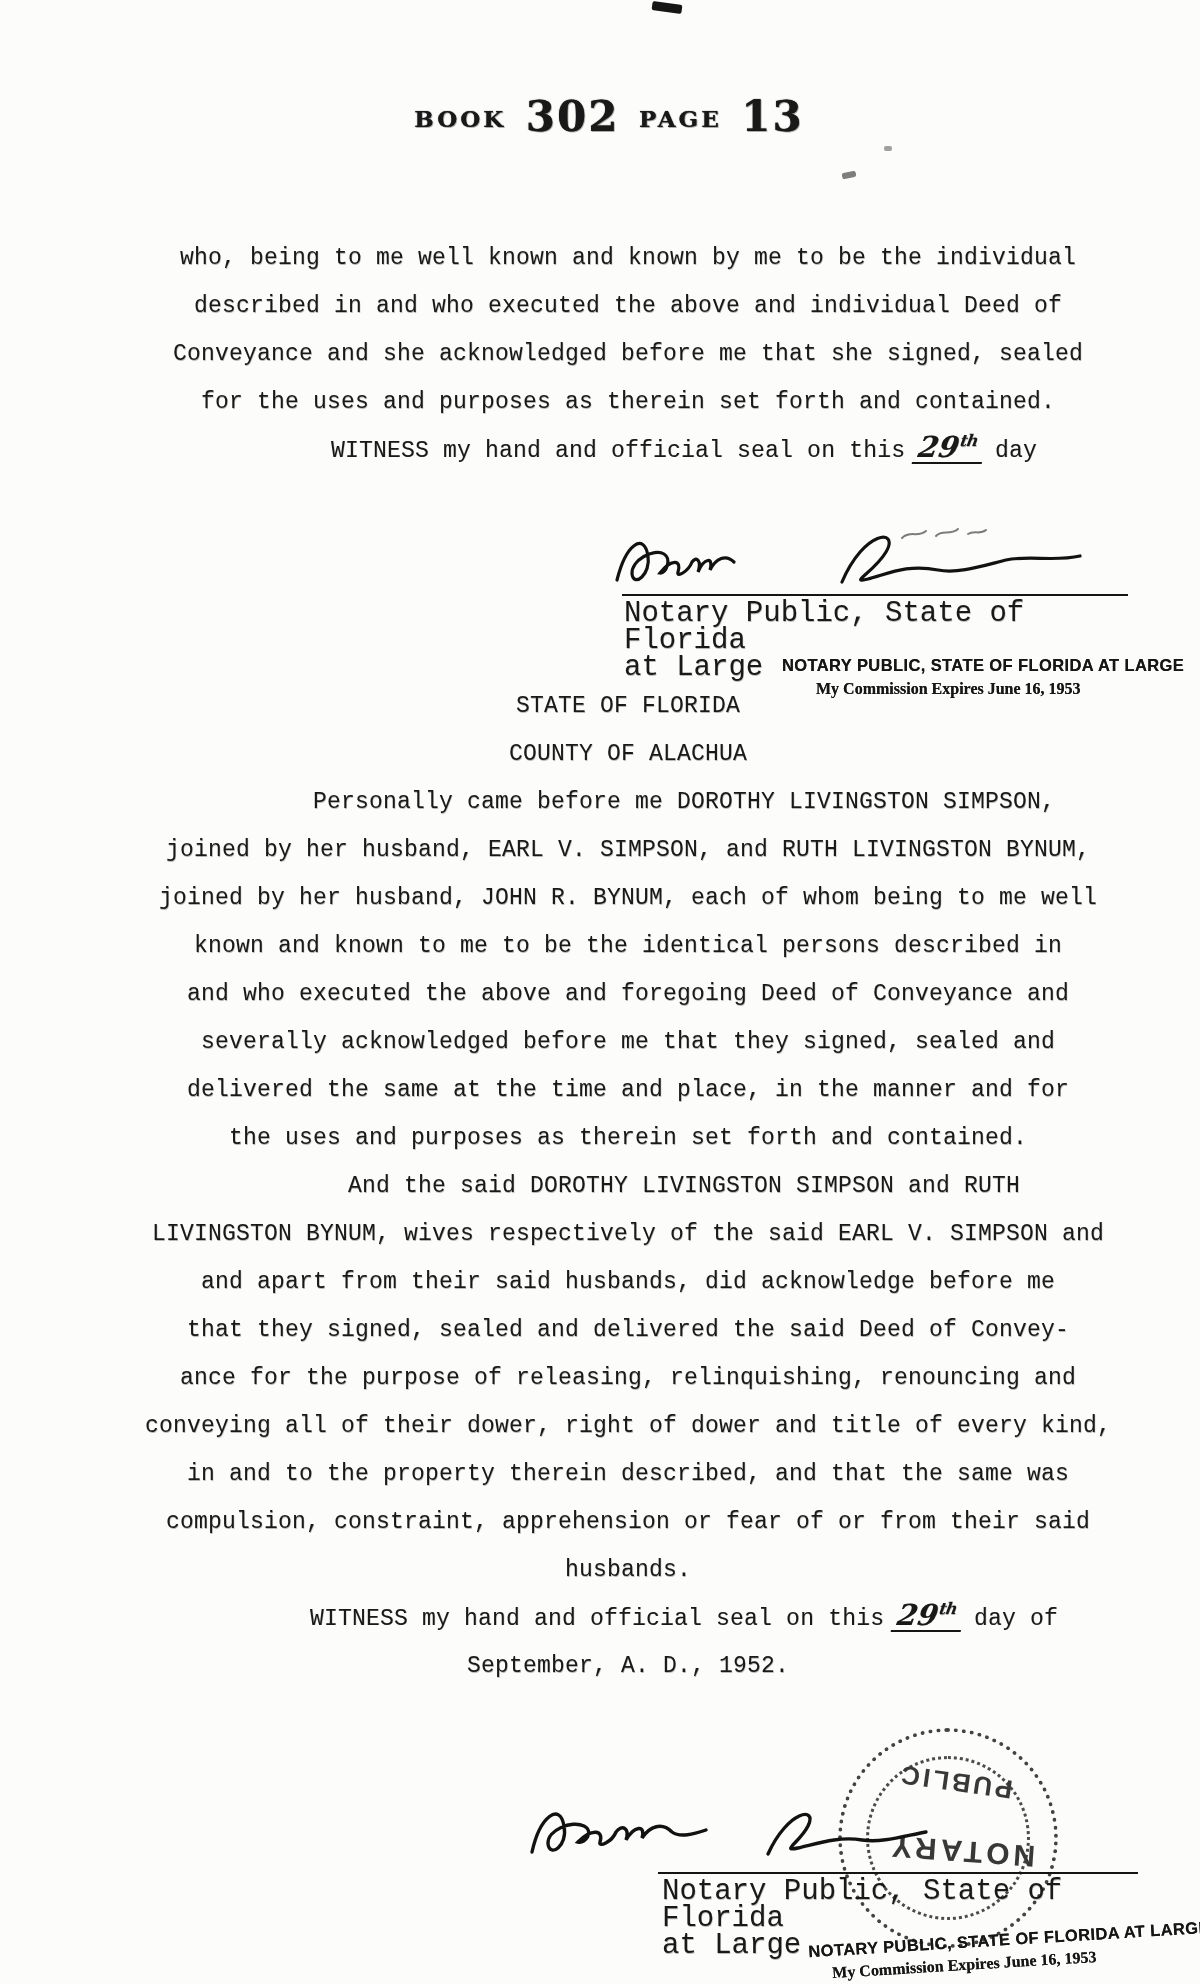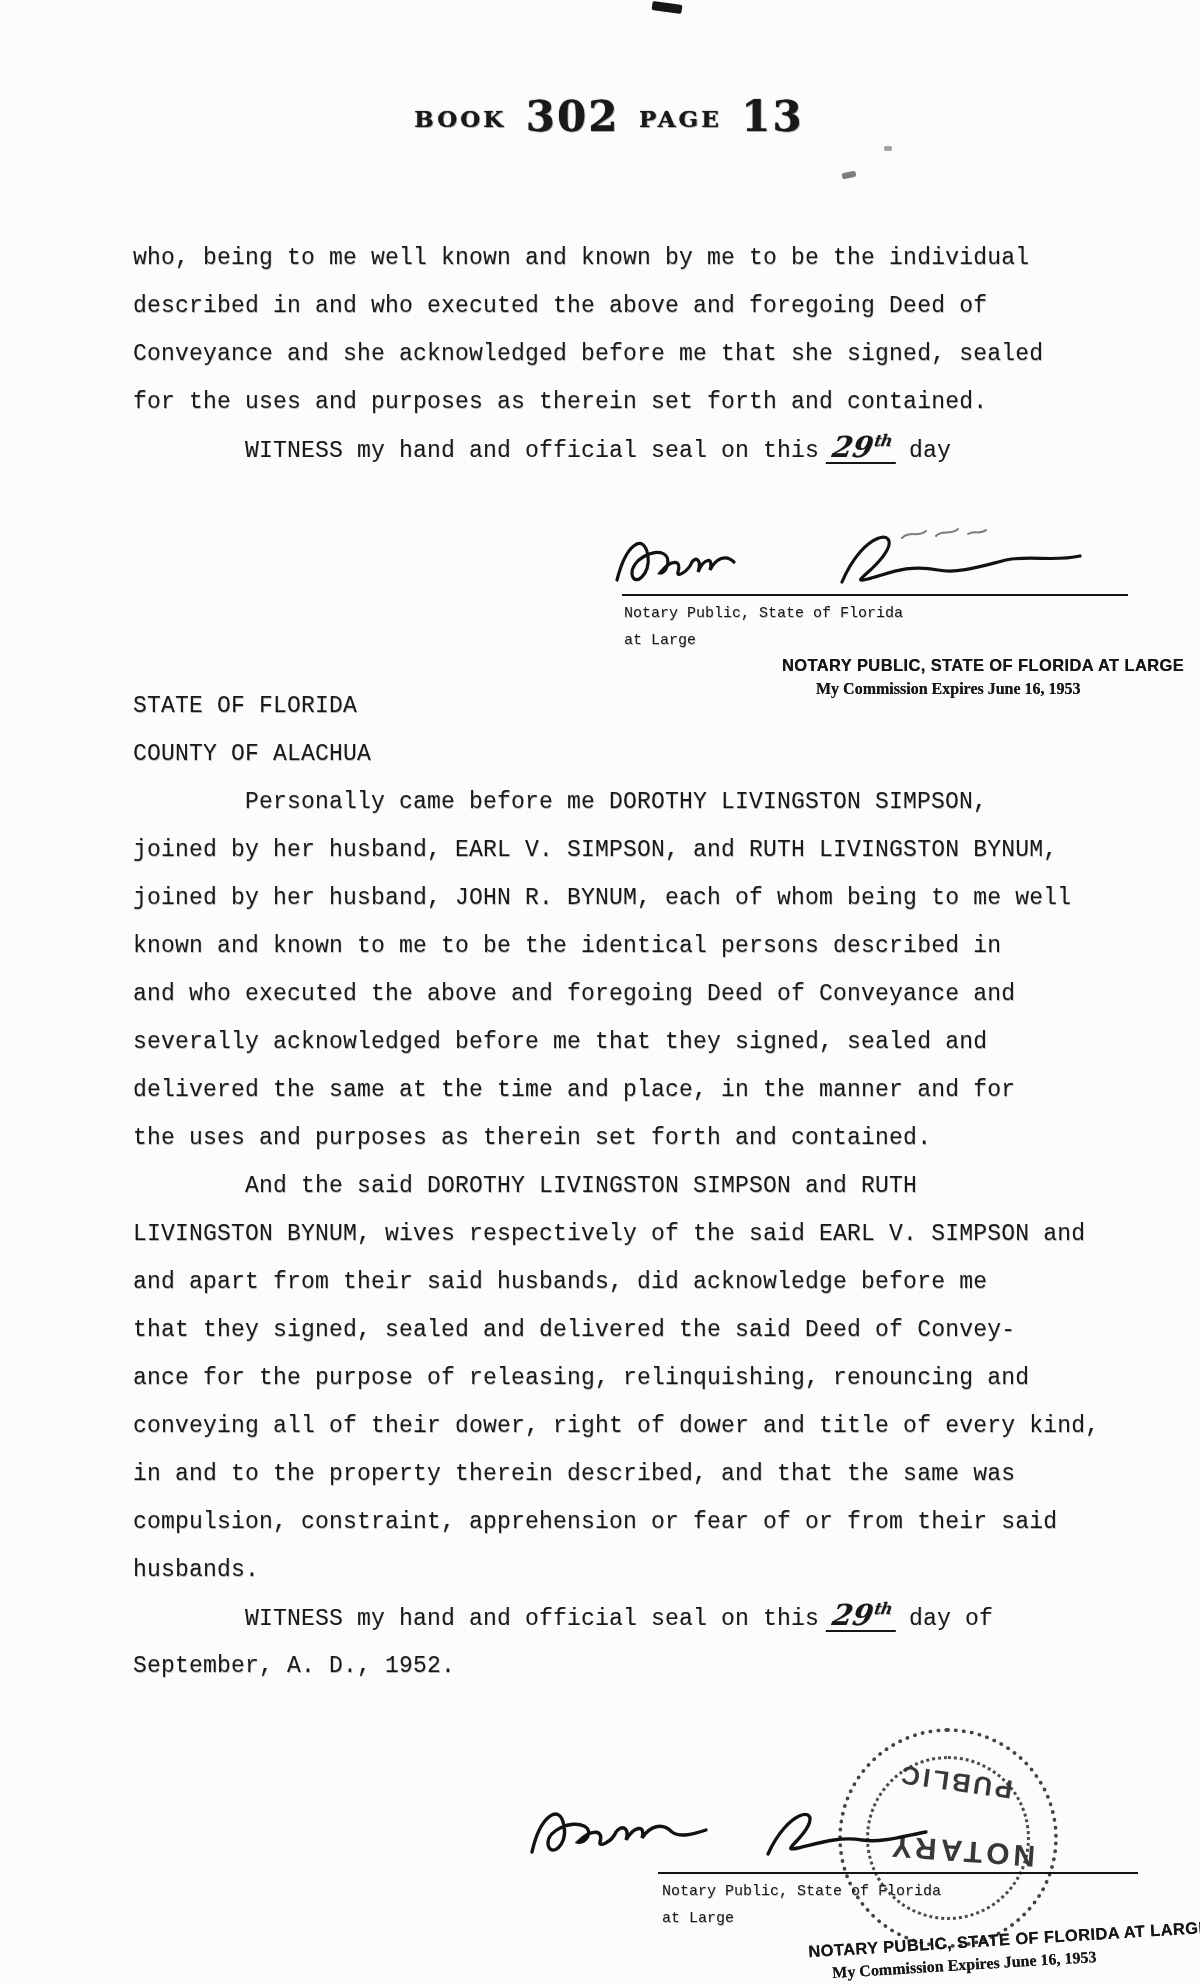--- a/index.html
+++ b/index.html
@@ -5,20 +5,21 @@
   html,body{margin:0;padding:0;background:#d9d9d9;}
   .page{
     position:relative;width:1200px;height:1984px;margin:0 auto;
     background:#fcfcfa;color:#1a1a1a;overflow:hidden;
   }
   
   .mono{
     font-family:"Liberation Mono","DejaVu Sans Mono",monospace;
     font-size:23px;letter-spacing:0.2px;color:#191919;
     text-shadow:0.5px 0.5px 0 rgba(25,25,25,0.30);
+    text-align:center;
   }
   .block{position:absolute;left:133px;width:990px;}
   .line{height:48px;line-height:48px;white-space:nowrap;}
   .indent{padding-left:112px;}
   
   .stamp-header{
     position:absolute;top:92px;left:16px;width:100%;text-align:center;
     font-family:"DejaVu Serif","Liberation Serif",serif;font-weight:bold;color:#191919;
     text-shadow:0 0 1px #222, 1px 1px 0 rgba(0,0,0,.25);
   }
@@ -30,21 +31,21 @@
     font-family:"DejaVu Serif",serif;font-style:italic;font-weight:bold;
     font-size:29px;transform:skewX(-10deg);
     border-bottom:2.5px solid #151515;line-height:30px;
   }
   .hand sup{font-size:16px;letter-spacing:-1px;}
   
   .sigblock{position:absolute;}
   .sig-underline{position:absolute;border-top:2.5px solid #141414;}
   .mono-tight{
     font-family:"Liberation Mono","DejaVu Sans Mono",monospace;
-    font-size:15px;line-height:27px;color:#191919;white-space:pre-line;
+    font-size:29px;line-height:27px;color:#191919;white-space:pre-line;
     text-shadow:0.5px 0.5px 0 rgba(25,25,25,0.30);
   }
   .stampline1{
     position:absolute;font-family:"Liberation Sans",sans-serif;font-weight:bold;
     font-size:16.5px;letter-spacing:0.4px;color:#161616;white-space:nowrap;
     text-shadow:0 0 0.5px #333;
   }
   .stampline2{
     position:absolute;font-family:"Liberation Serif",serif;font-weight:bold;
     font-size:16px;color:#161616;white-space:nowrap;text-shadow:0 0 0.5px #333;
@@ -75,21 +76,21 @@
 
   <div class="stamp-header">
     <span class="stamp-small">BOOK</span>
     <span class="stamp-big">302</span>
     <span class="stamp-small">PAGE</span>
     <span class="stamp-big">13</span>
   </div>
 
   <div class="block mono" style="top:234px;">
     <div class="line">who, being to me well known and known by me to be the individual</div>
-    <div class="line">described in and who executed the above and foregoing Deed of</div>
+    <div class="line">described in and who executed the above and individual Deed of</div>
     <div class="line">Conveyance and she acknowledged before me that she signed, sealed</div>
     <div class="line">for the uses and purposes as therein set forth and contained.</div>
     <div class="line indent">
       <span>WITNESS my hand and official seal on this</span><span class="hand"><span>29</span><sup>th</sup></span><span>day</span>
     </div>
   </div>
 
   <div class="sigblock" style="left:622px;top:520px;width:520px;height:200px;">
     <svg class="sig" style="left:-20px;top:-4px;" width="520" height="90" viewBox="0 0 520 90">
       <path d="M15,64 C24,28 42,16 46,40 C49,58 32,72 30,58 C29,44 52,32 62,38 C70,43 64,58 58,57 C70,42 80,44 76,56 C74,62 86,56 90,46 C94,40 100,44 96,56 C102,42 112,40 108,54 C114,42 124,38 132,46" stroke-width="3.2"></path>

